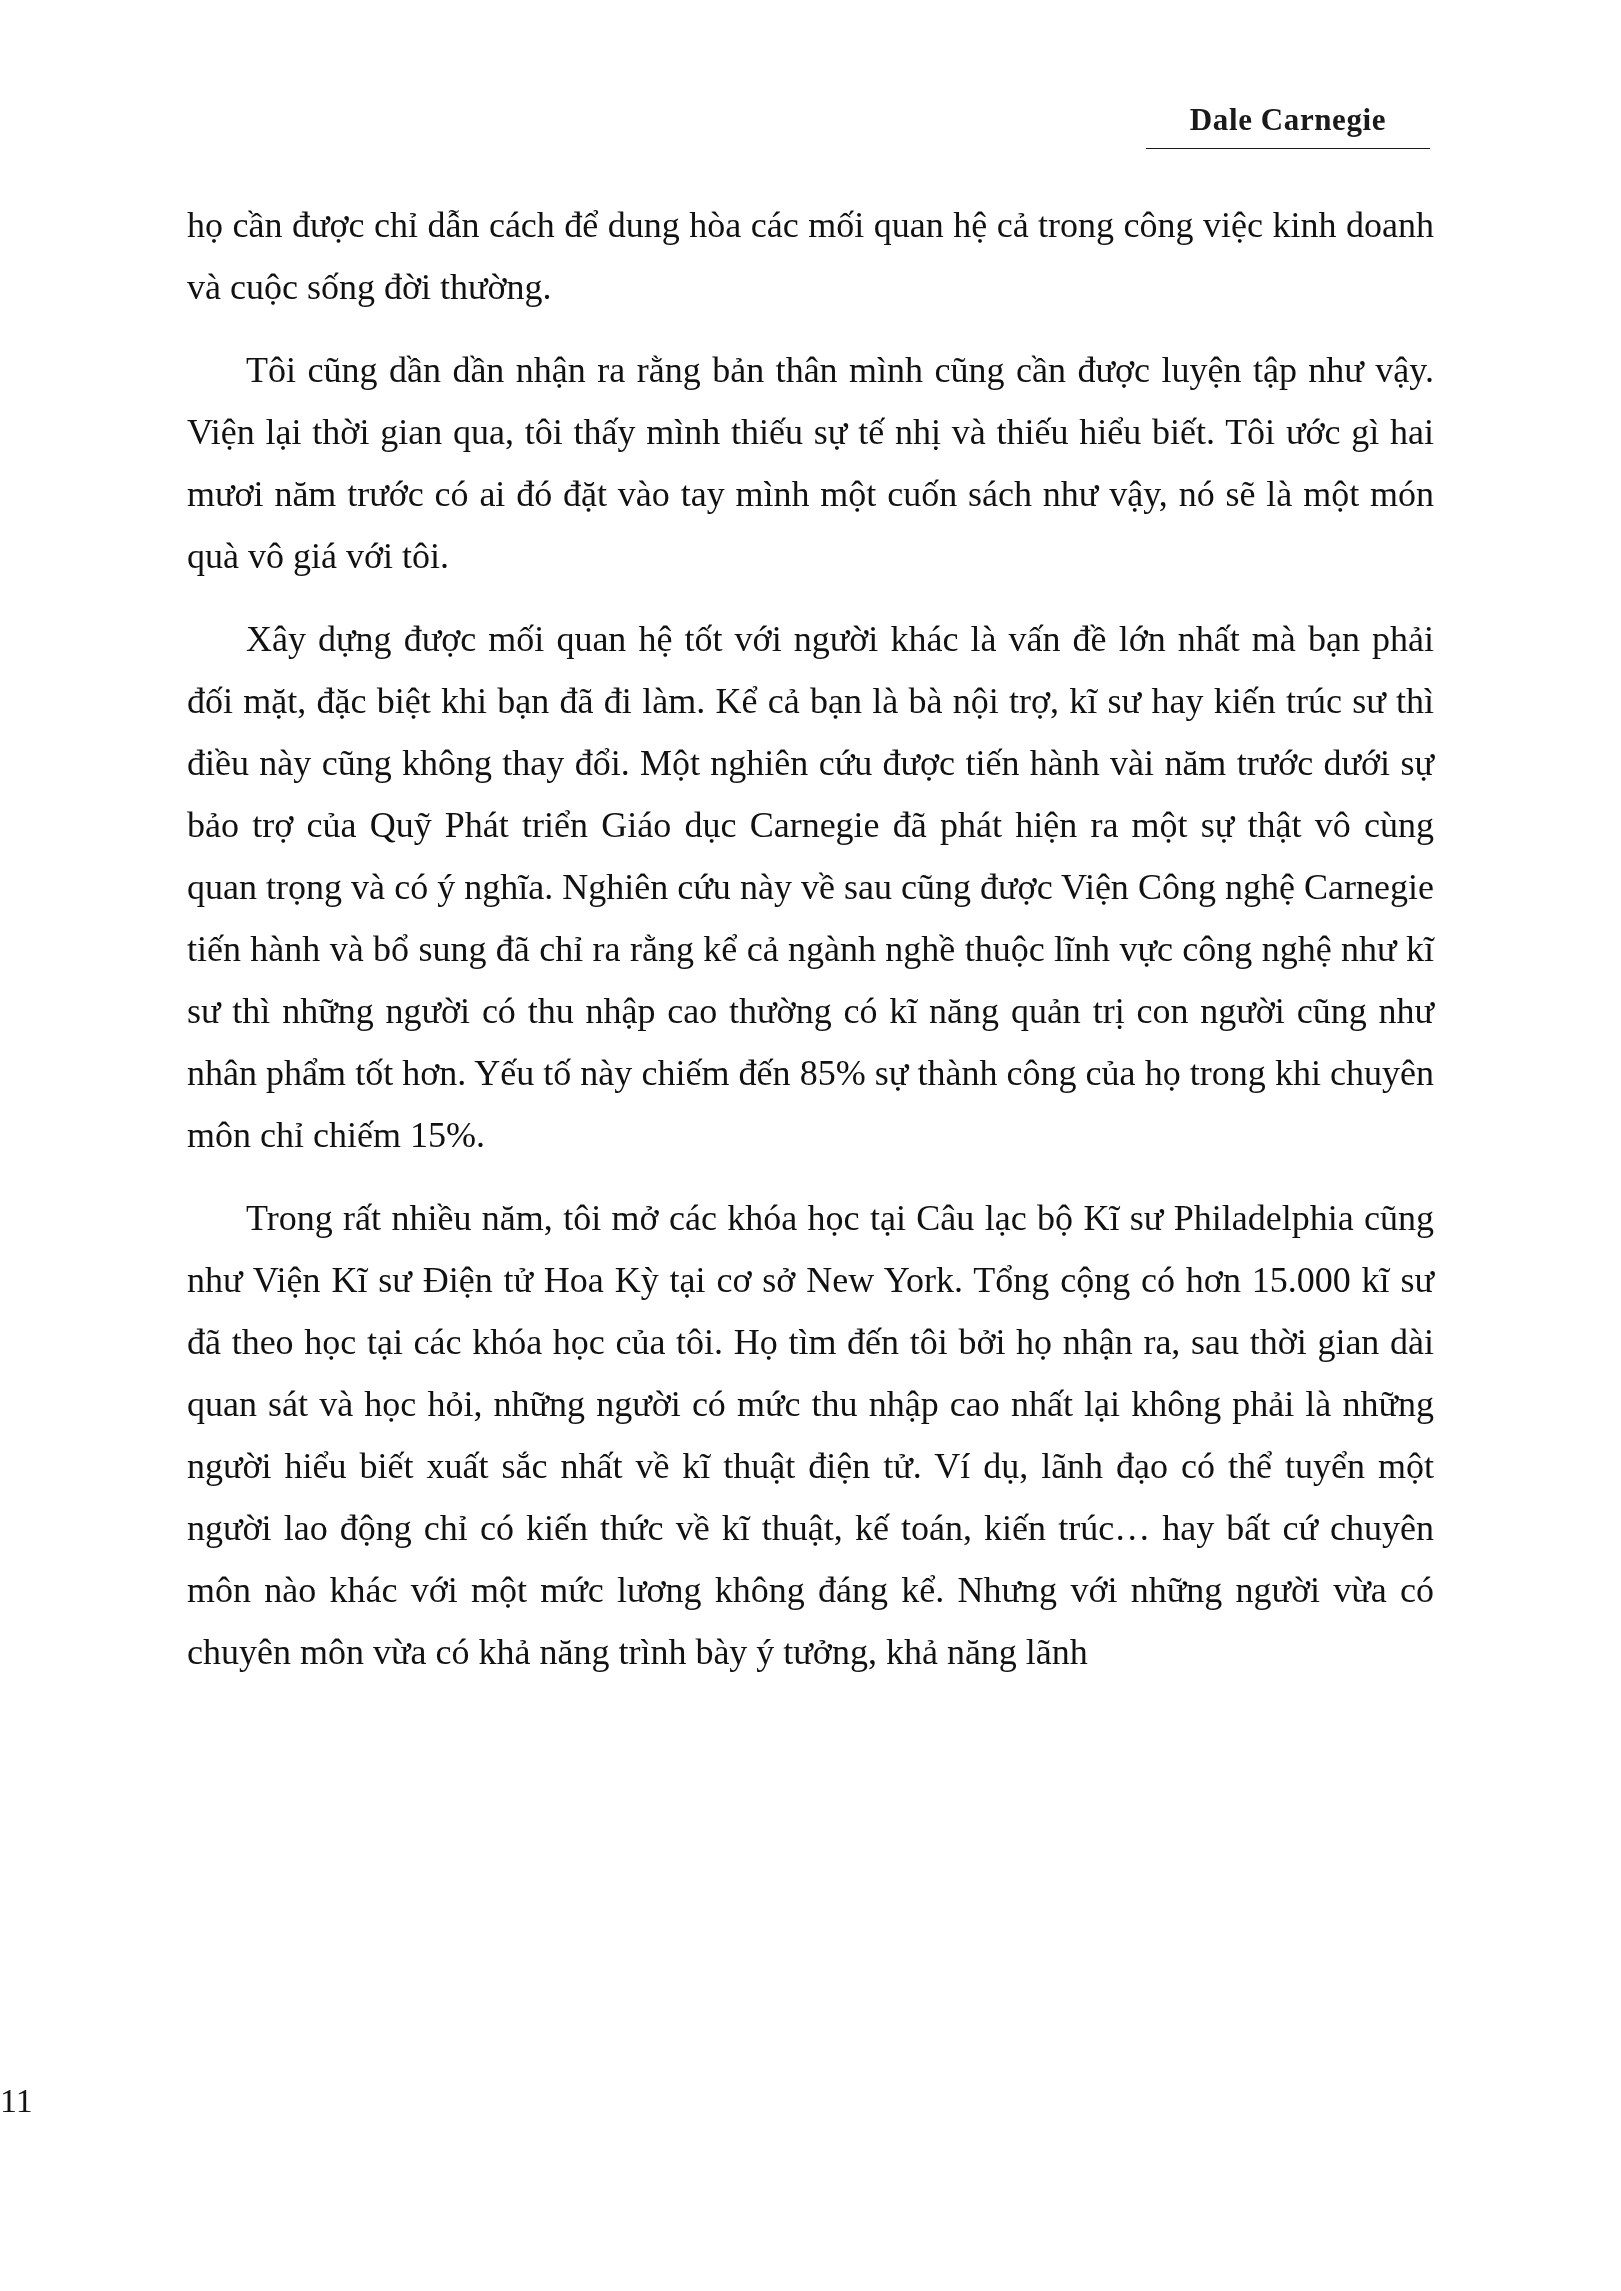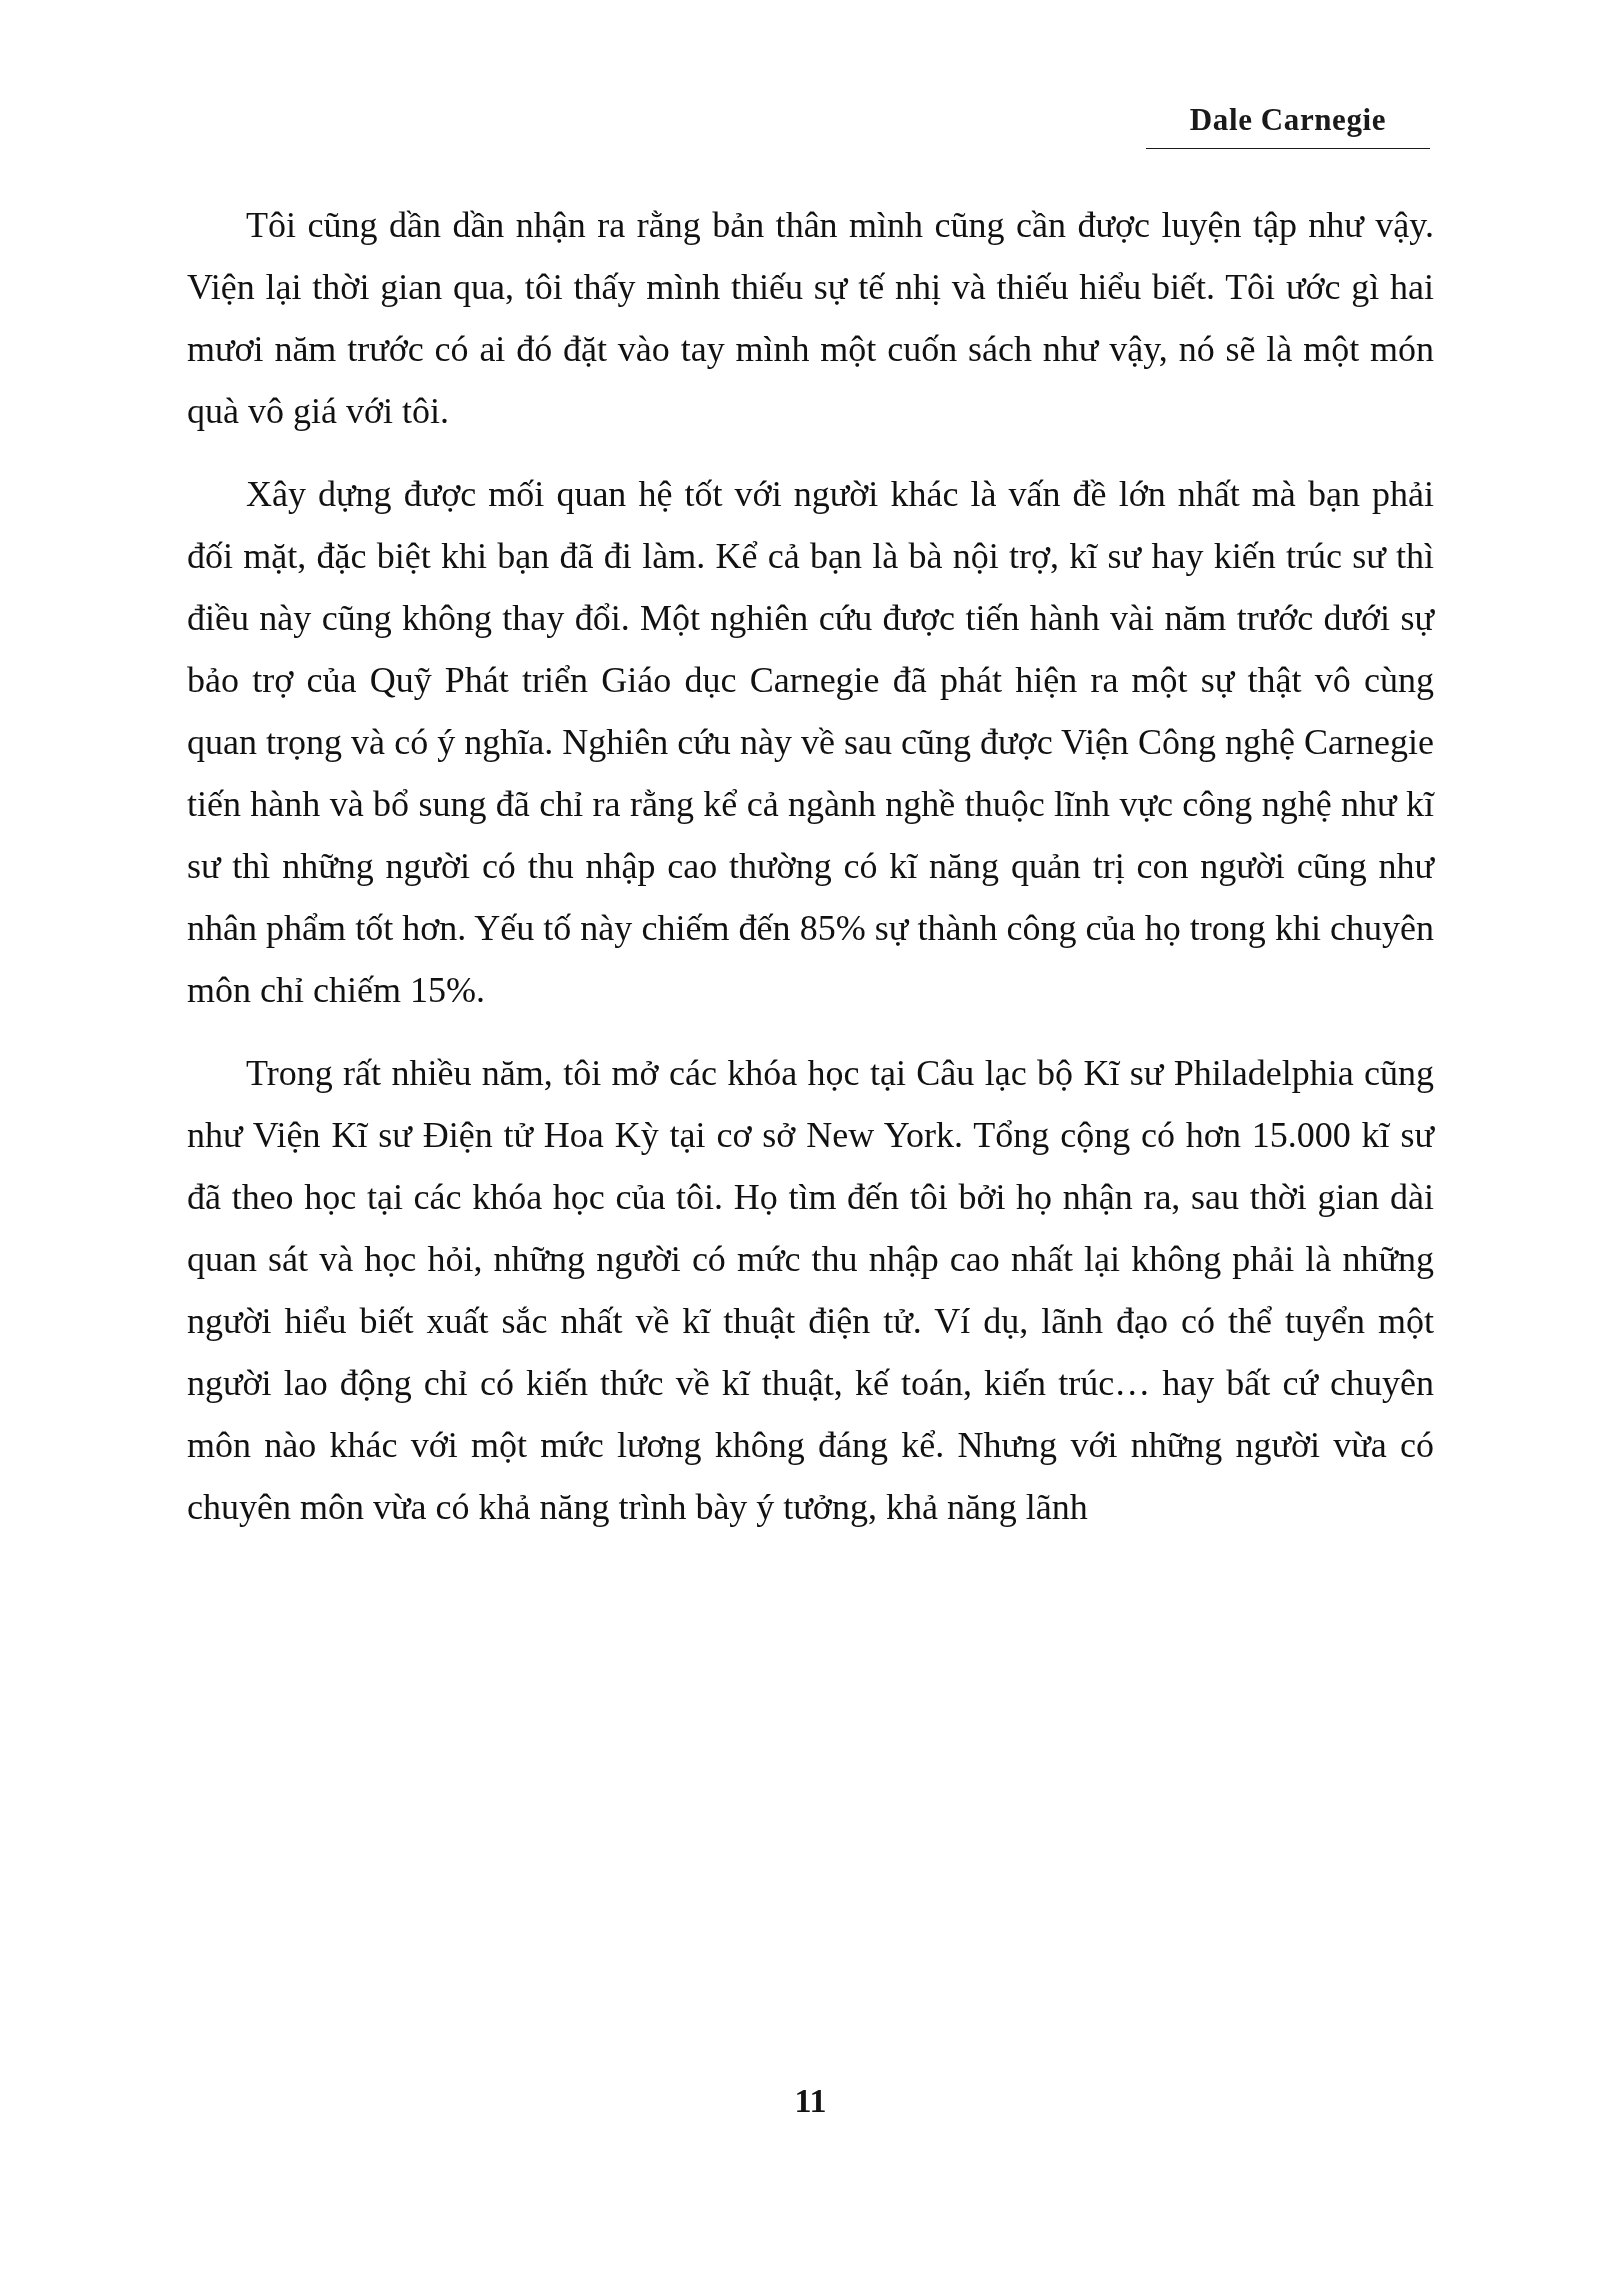--- a/index.html
+++ b/index.html
@@ -58,36 +58,36 @@
     margin-top: 21px;
   }
   p.indent {
     text-indent: 59px;
   }
   .folio {
     position: absolute;
     top: 2082px;
     left: 0;
     width: 1621px;
-    text-align: center;
+    text-align: left;
     font-size: 34px;
     color: #141414;
-    font-weight: bold;
   }
 </style>
 </head>
 <body>
 
 <div class="page">
 
   <div class="running-head">
     <span class="head-text">Dale Carnegie</span>
   </div>
 
   <div class="body-col">
+    <p class="para">họ cần được chỉ dẫn cách để dung hòa các mối quan hệ cả trong công việc kinh doanh và cuộc sống đời thường.</p>
     <p class="para indent">Tôi cũng dần dần nhận ra rằng bản thân mình cũng cần được luyện tập như vậy. Viện lại thời gian qua, tôi thấy mình thiếu sự tế nhị và thiếu hiểu biết. Tôi ước gì hai mươi năm trước có ai đó đặt vào tay mình một cuốn sách như vậy, nó sẽ là một món quà vô giá với tôi.</p>
     <p class="para indent">Xây dựng được mối quan hệ tốt với người khác là vấn đề lớn nhất mà bạn phải đối mặt, đặc biệt khi bạn đã đi làm. Kể cả bạn là bà nội trợ, kĩ sư hay kiến trúc sư thì điều này cũng không thay đổi. Một nghiên cứu được tiến hành vài năm trước dưới sự bảo trợ của Quỹ Phát triển Giáo dục Carnegie đã phát hiện ra một sự thật vô cùng quan trọng và có ý nghĩa. Nghiên cứu này về sau cũng được Viện Công nghệ Carnegie tiến hành và bổ sung đã chỉ ra rằng kể cả ngành nghề thuộc lĩnh vực công nghệ như kĩ sư thì những người có thu nhập cao thường có kĩ năng quản trị con người cũng như nhân phẩm tốt hơn. Yếu tố này chiếm đến 85% sự thành công của họ trong khi chuyên môn chỉ chiếm 15%.</p>
     <p class="para indent">Trong rất nhiều năm, tôi mở các khóa học tại Câu lạc bộ Kĩ sư Philadelphia cũng như Viện Kĩ sư Điện tử Hoa Kỳ tại cơ sở New York. Tổng cộng có hơn 15.000 kĩ sư đã theo học tại các khóa học của tôi. Họ tìm đến tôi bởi họ nhận ra, sau thời gian dài quan sát và học hỏi, những người có mức thu nhập cao nhất lại không phải là những người hiểu biết xuất sắc nhất về kĩ thuật điện tử. Ví dụ, lãnh đạo có thể tuyển một người lao động chỉ có kiến thức về kĩ thuật, kế toán, kiến trúc… hay bất cứ chuyên môn nào khác với một mức lương không đáng kể. Nhưng với những người vừa có chuyên môn vừa có khả năng trình bày ý tưởng, khả năng lãnh</p>
   </div>
 
   <div class="folio">11</div>
 
 </div>
 
 

